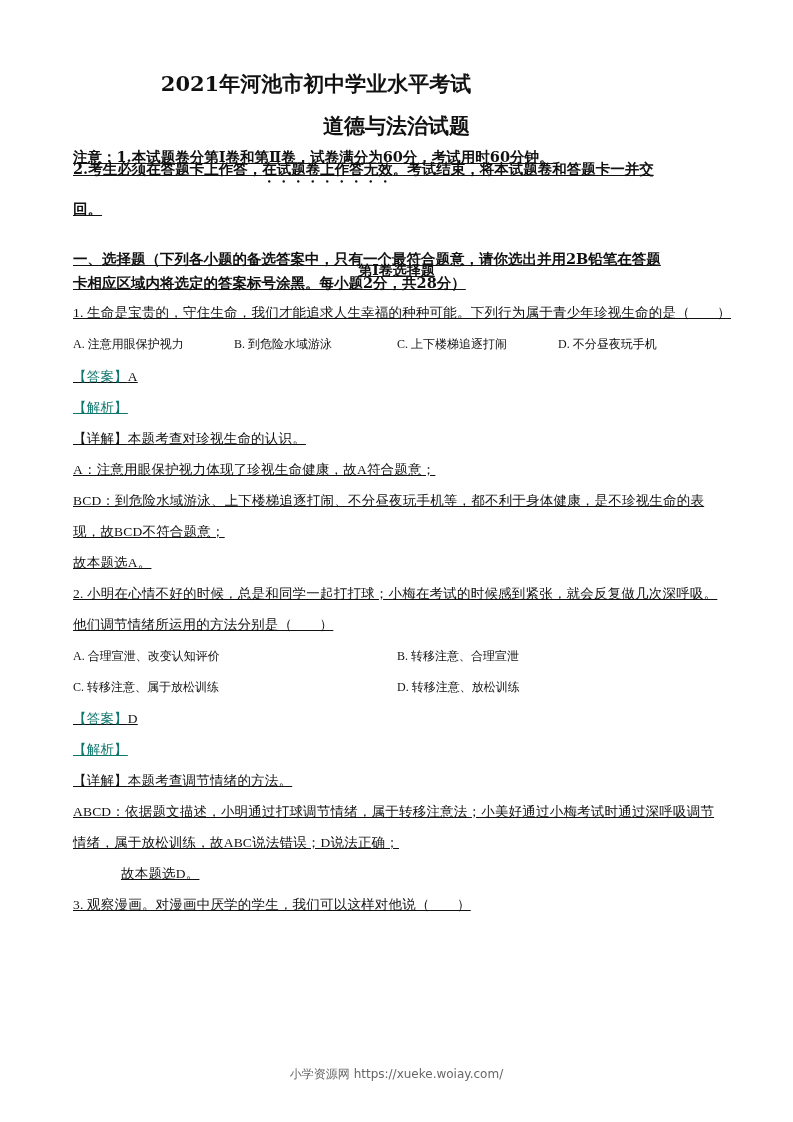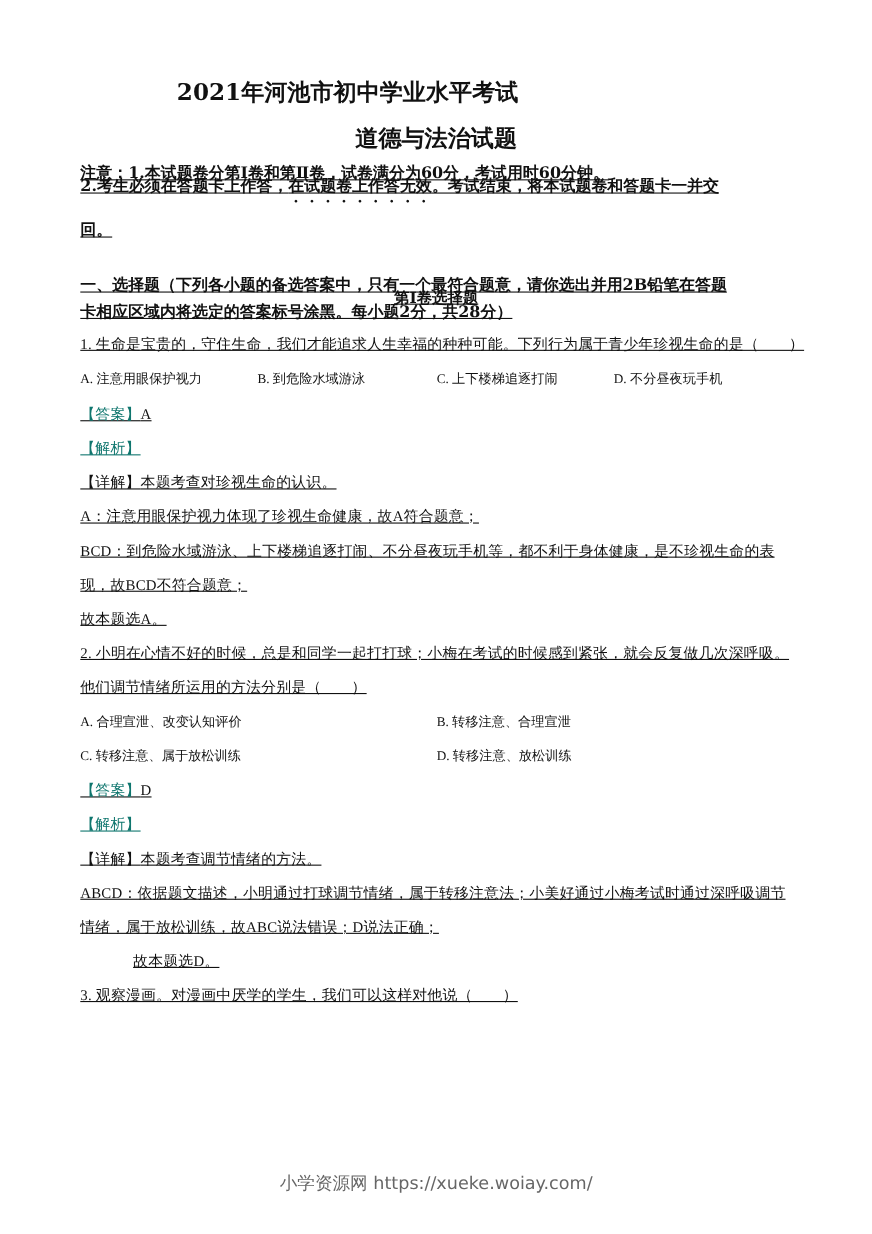--- a/index.html
+++ b/index.html
@@ -5,21 +5,21 @@
   html, body { margin: 0; padding: 0; background: #ffffff; }
   body { width: 793px; height: 1122px; position: relative; overflow: hidden; color: #111; }
   .title1 { position: absolute; left: 0; width: 632px; top: 70px; text-align: center; font-size: 21px; font-weight: bold; font-family: "DejaVu Serif", serif; }
   .title2 { position: absolute; left: 0; width: 793px; top: 112px; text-align: center; font-size: 21px; font-weight: bold; font-family: "DejaVu Serif", serif; }
   .line { position: absolute; left: 73px; white-space: nowrap; font-family: "Liberation Serif", "DejaVu Serif", serif; font-size: 13.5px; letter-spacing: 0.2px; text-decoration: underline; }
   .bold { font-weight: bold; font-size: 14.5px; font-family: "DejaVu Serif", serif; letter-spacing: 0; }
   .center { left: 0; width: 793px; text-align: center; margin-top: 35px; }
   .emph { text-emphasis: dot; -webkit-text-emphasis: dot; text-emphasis-position: under right; -webkit-text-emphasis-position: under; }
   .tag { color: #0f766e; }
   .opt { position: absolute; white-space: nowrap; font-family: "Liberation Serif", "DejaVu Serif", serif; font-size: 12px; }
-  .footer { position: absolute; left: 0; width: 793px; top: 1066px; text-align: center; font-family: "DejaVu Sans", sans-serif; font-size: 16px; color: #666; }
+  .footer { position: absolute; left: 0; width: 793px; top: 1066px; text-align: center; font-family: "DejaVu Sans", sans-serif; font-size: 12px; color: #666; }
 </style>
 </head>
 <body>
 
 <div class="title1">2021年河池市初中学业水平考试</div>
 <div class="title2">道德与法治试题</div>
 
 <div class="line bold" style="top:148px;">注意：1.本试题卷分第Ⅰ卷和第Ⅱ卷，试卷满分为60分，考试用时60分钟。</div>
 <div class="line bold" style="top:160px;text-align:center;"><span>2.考生必须在答题卡上作答，</span><span class="emph">在试题卷上作答无效</span><span>。考试结束，将本试题卷和答题卡一并交</span></div>
 <div class="line bold" style="top:200px;">回。</div>

